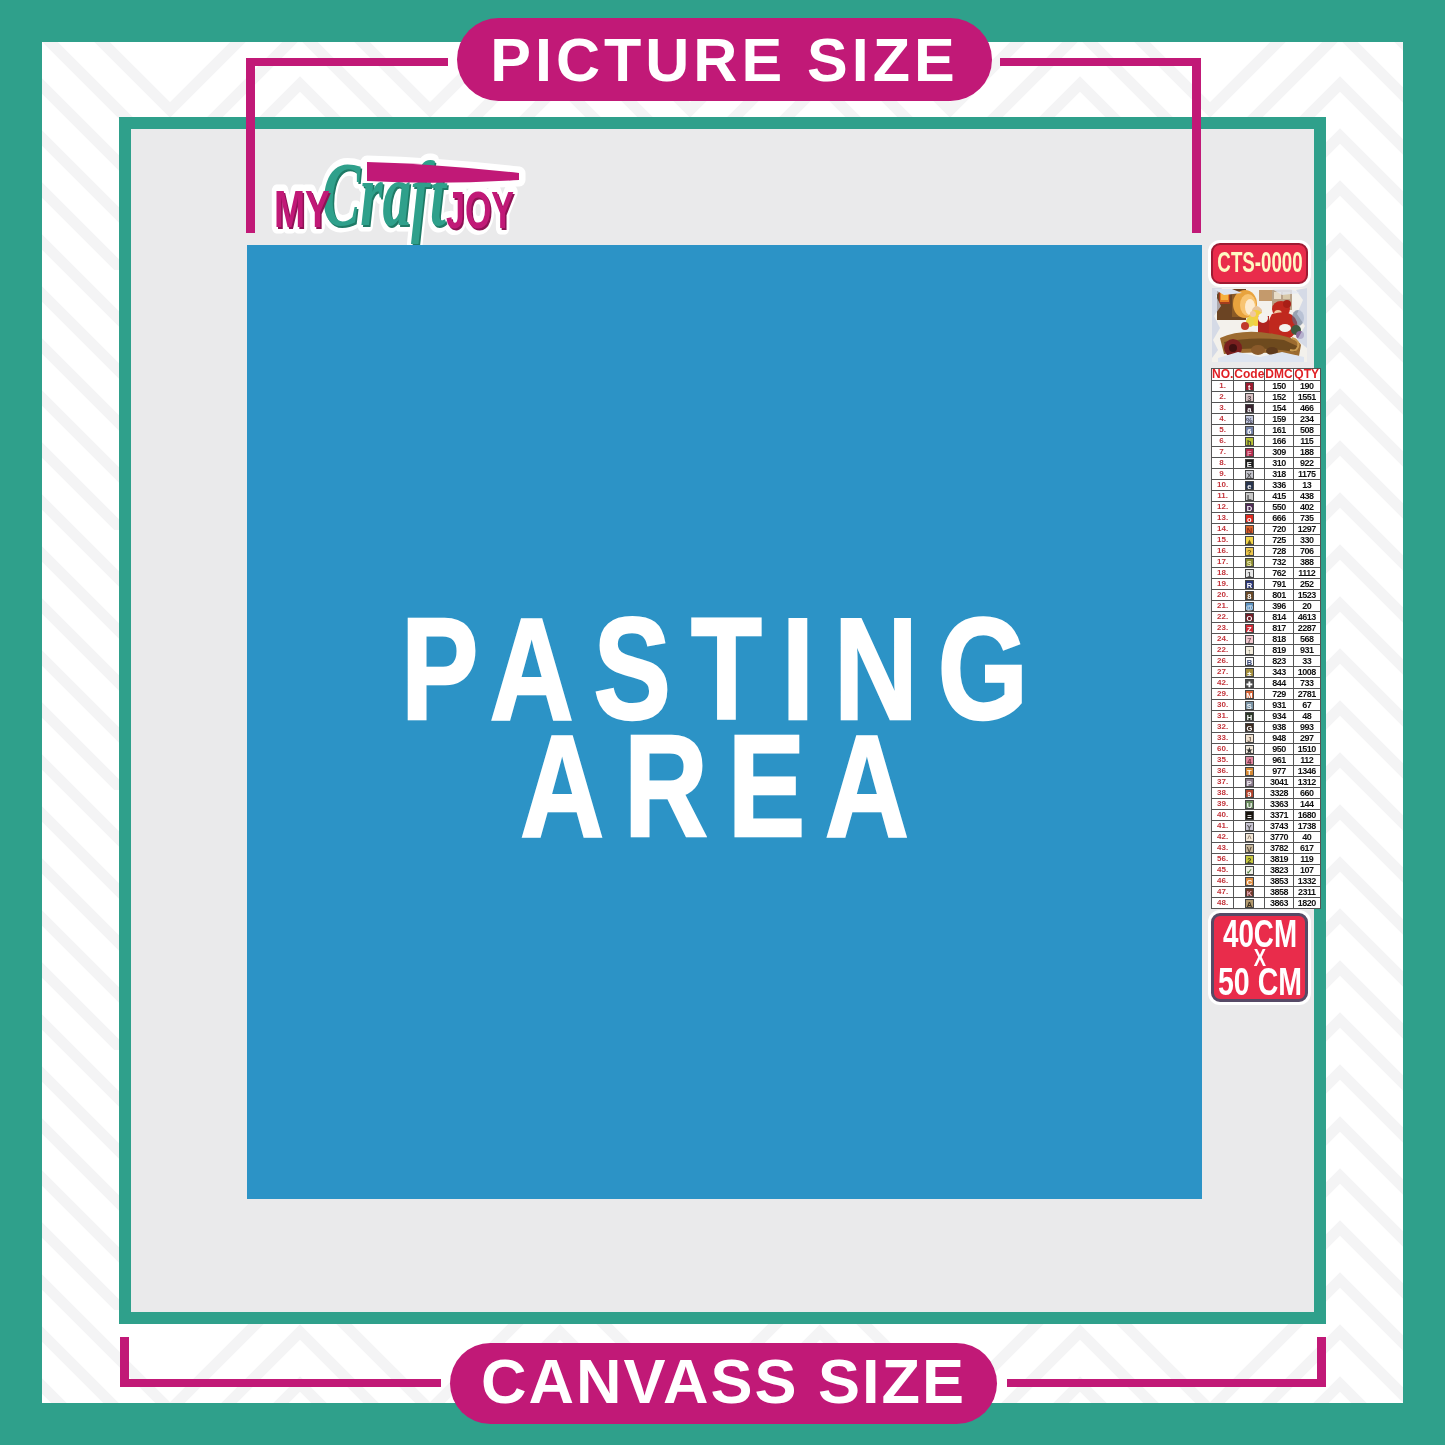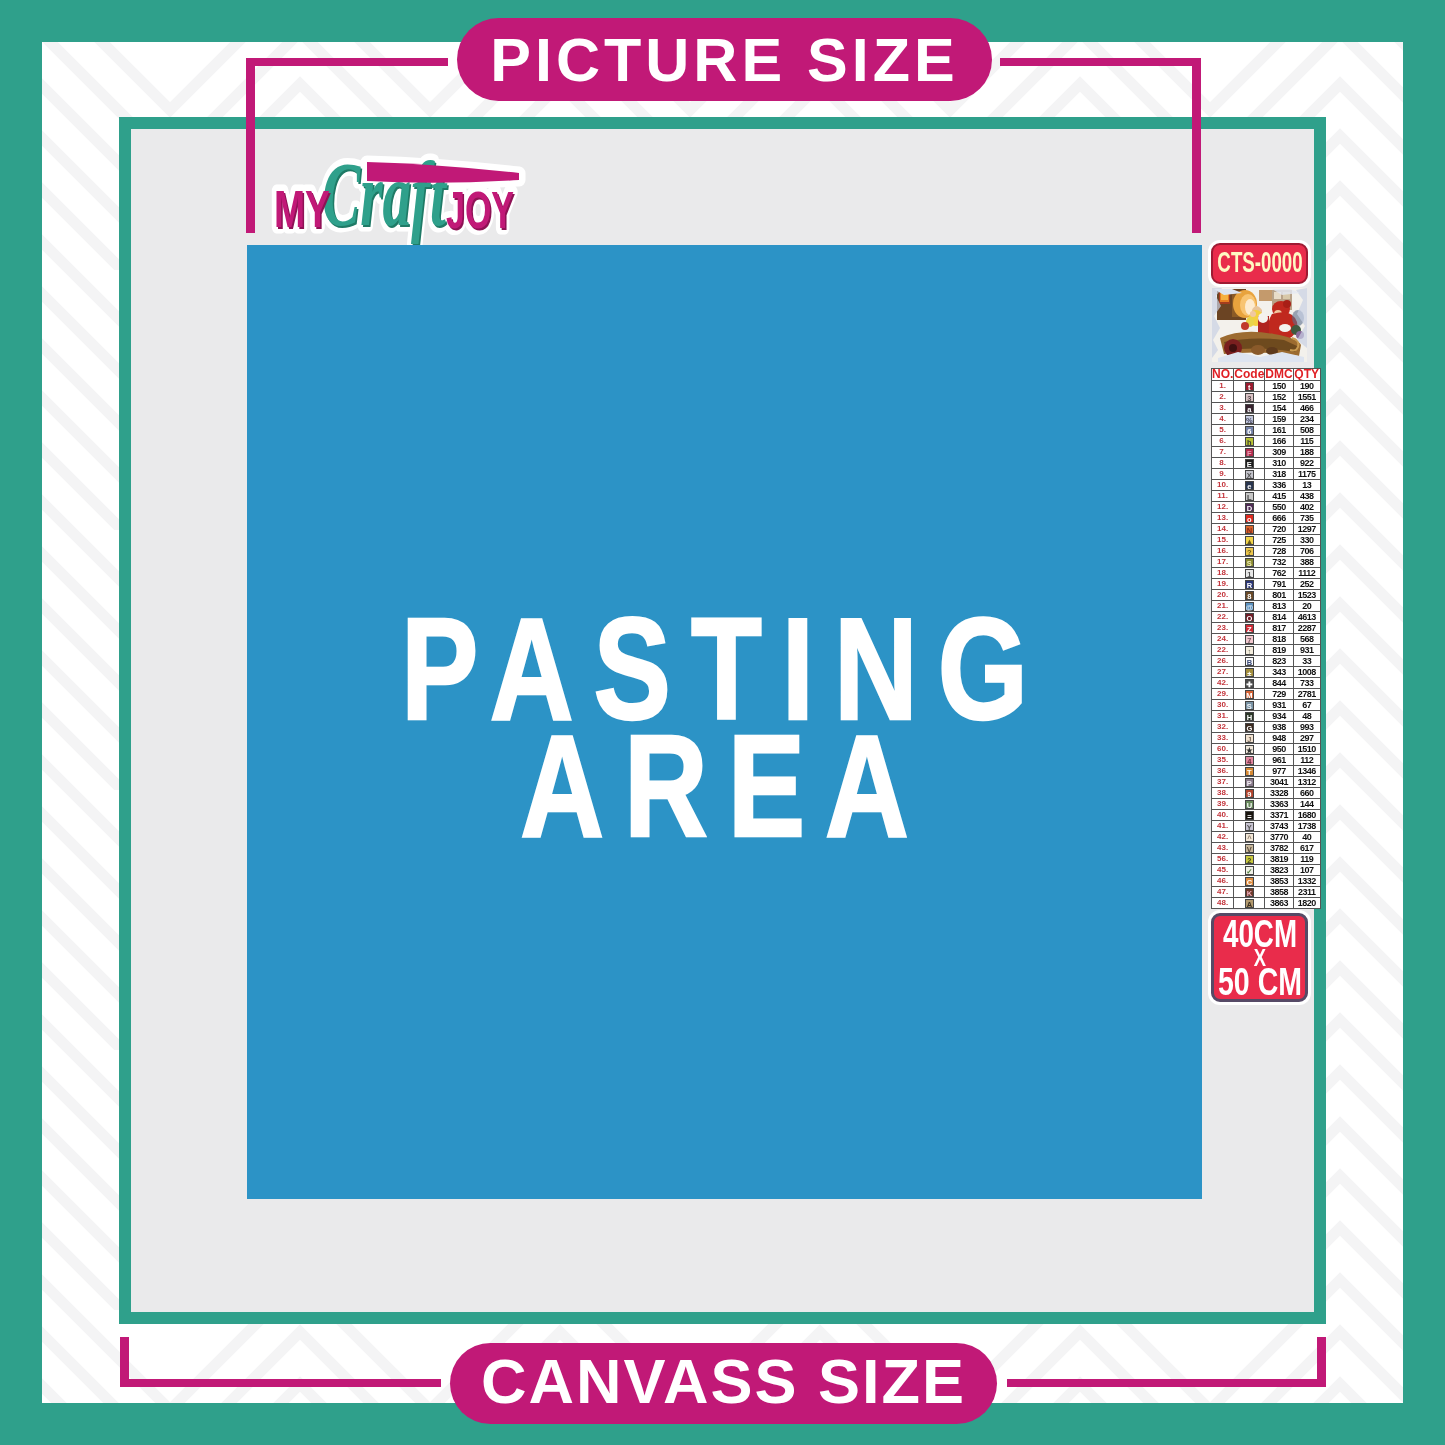--- a/index.html
+++ b/index.html
@@ -324,21 +324,21 @@
           <div class="sq" style="background:#6A4A28;color:#fff">8</div>
         </td>
         <td class="dm">801</td>
         <td class="qt">1523</td>
       </tr>
 <tr>
         <td class="no">21.</td>
         <td>
           <div class="sq" style="background:#5A90BE;color:#dde8f2">@</div>
         </td>
-        <td class="dm">813</td>
+        <td class="dm">396</td>
         <td class="qt">20</td>
       </tr>
 <tr>
         <td class="no">22.</td>
         <td>
           <div class="sq" style="background:#701C26;color:#fff">O</div>
         </td>
         <td class="dm">814</td>
         <td class="qt">4613</td>
       </tr>

